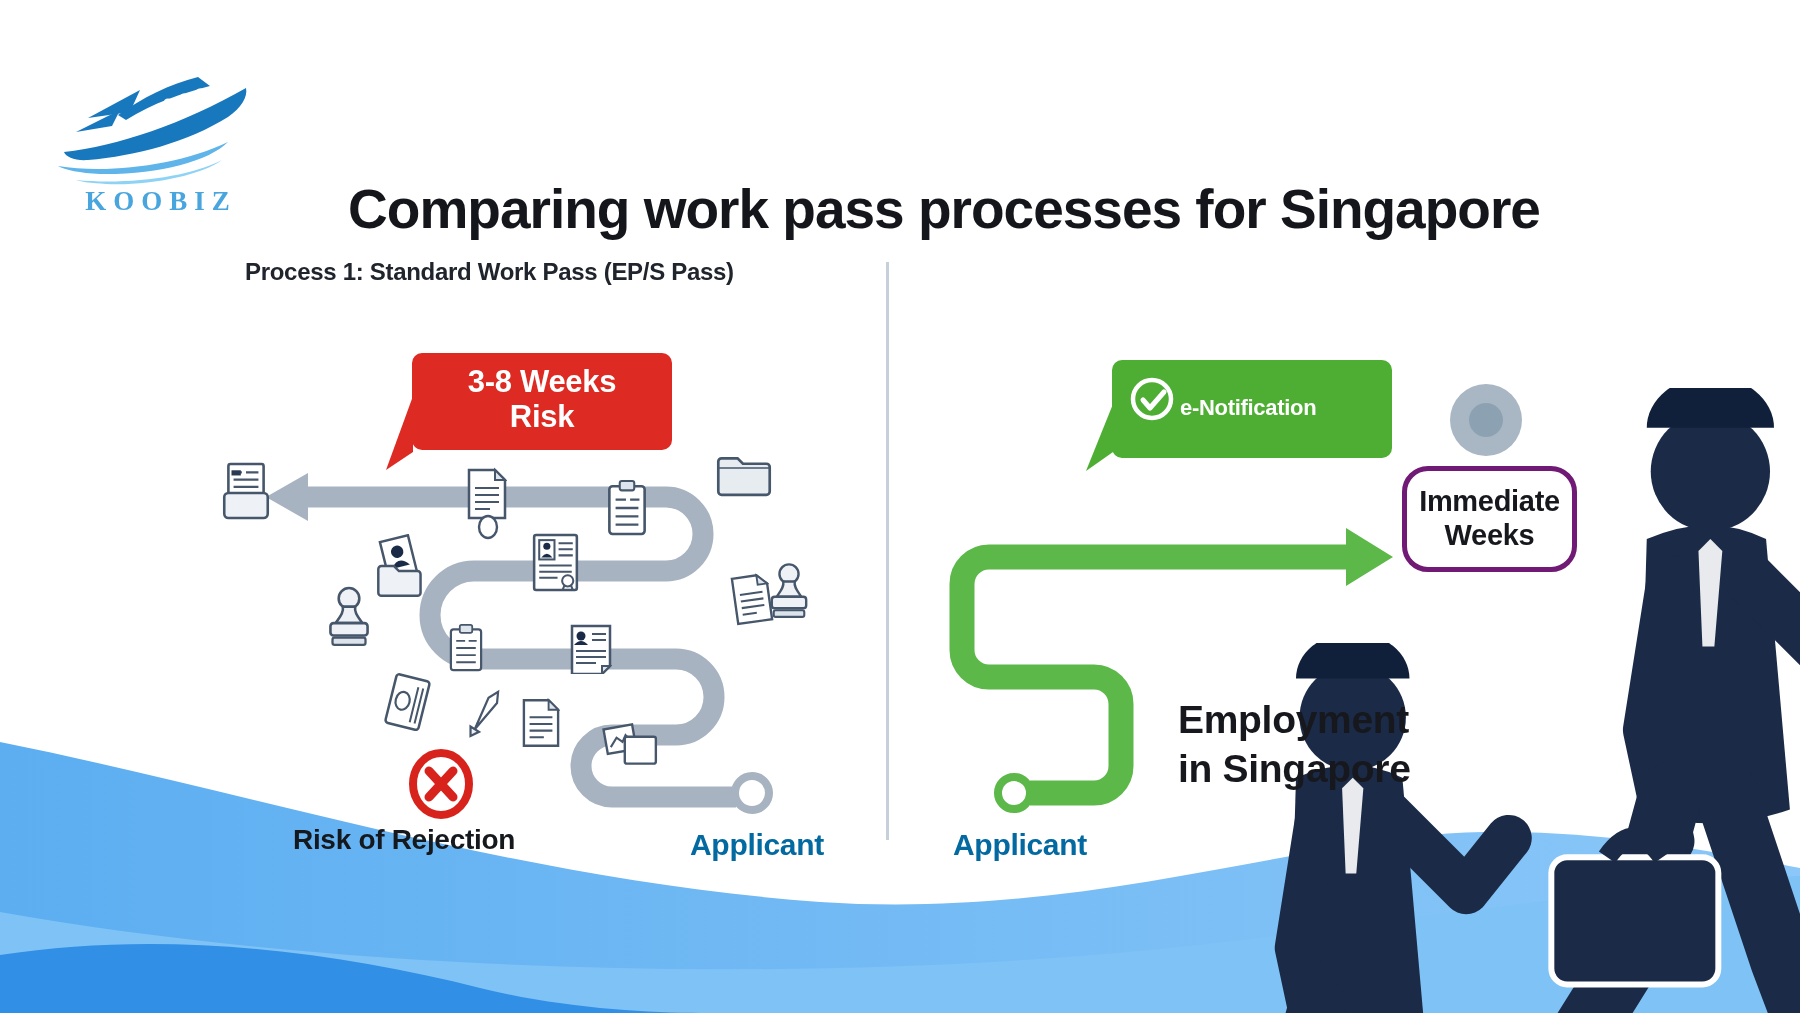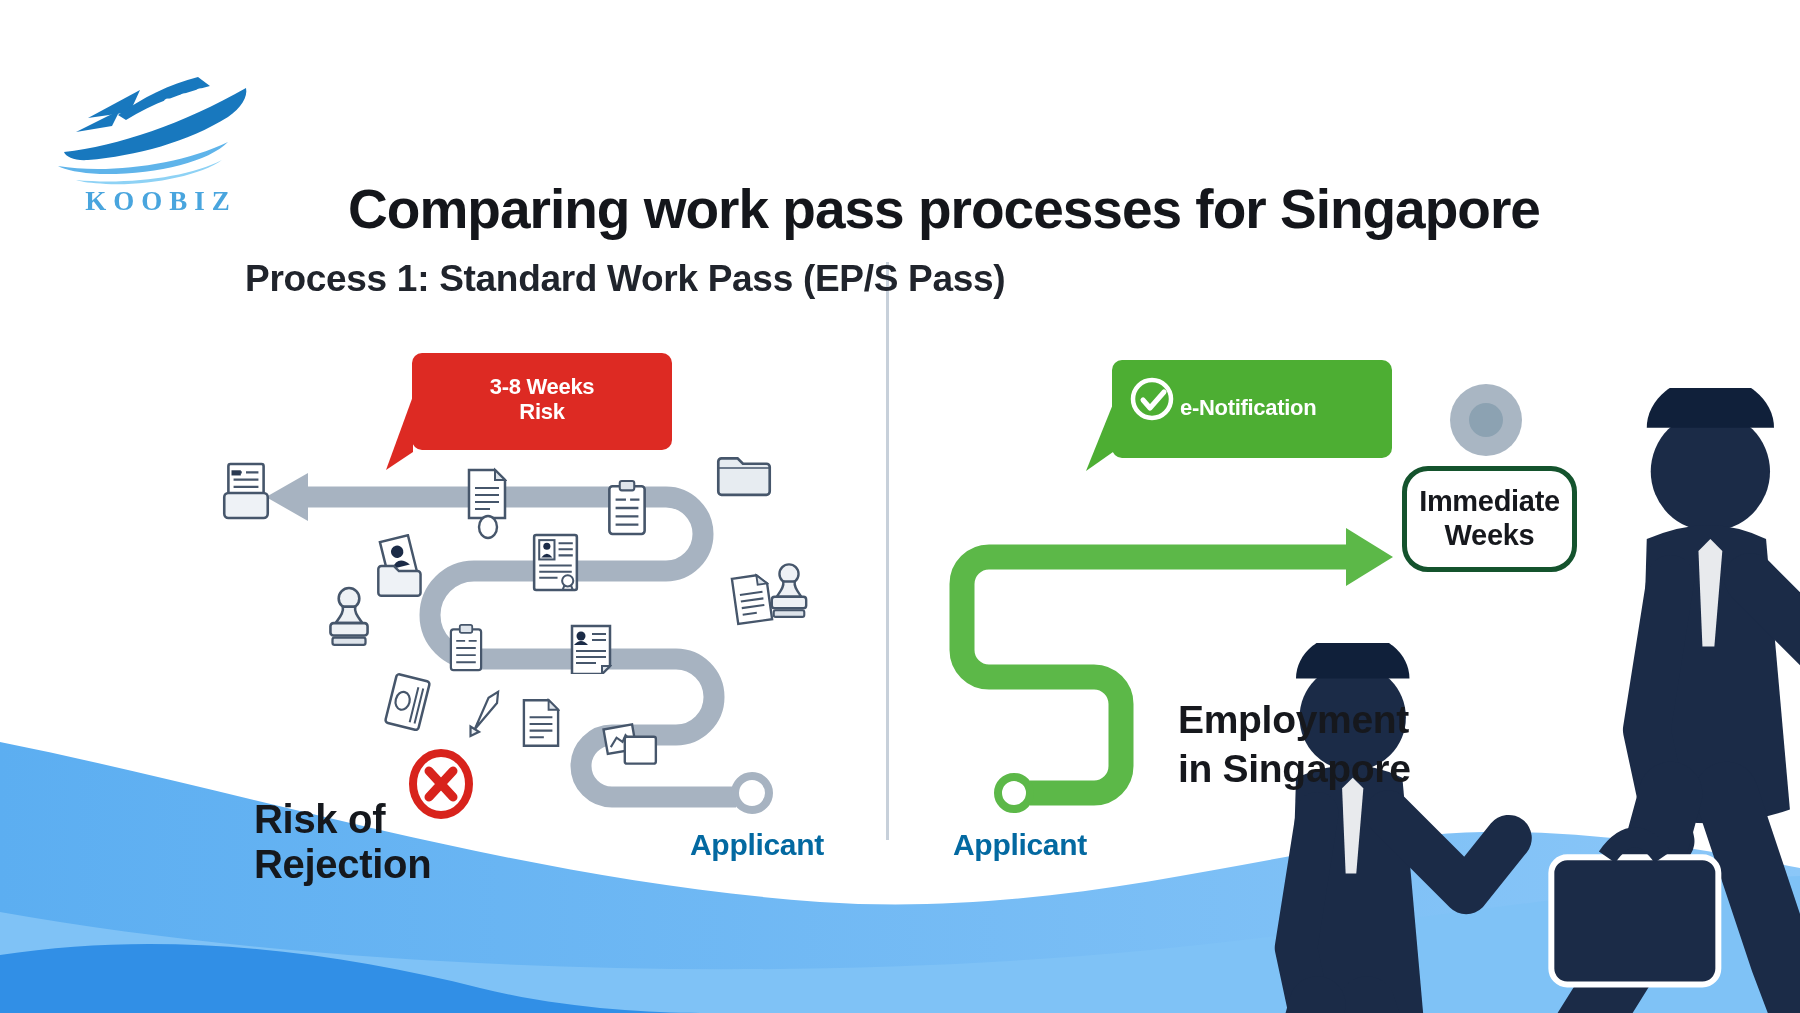--- a/index.html
+++ b/index.html
@@ -1,35 +1,35 @@
 <!DOCTYPE html>
 <html><head>
 <meta charset="utf-8">
 <style>
   html,body{margin:0;padding:0;background:#fff;}
   #stage{position:relative;width:1800px;height:1013px;overflow:hidden;background:#ffffff;
          font-family:"Liberation Sans",sans-serif;}
   #gfx{position:absolute;left:0;top:0;z-index:1;}
   .txt{position:absolute;z-index:3;color:#0369a1;font-weight:700;letter-spacing:-0.3px;}
   .title{left:88px;right:0;top:148px;text-align:center;font-size:55px;color:#14161b;letter-spacing:-1px;margin-top:29px;}
-  .hdr{top:258px;font-size:37px;color:#20242c;}
+  .hdr{top:258px;font-size:24px;color:#20242c;}
   .hdr1{left:245px;}
   .hdr2{left:947px;}
   .divider{position:absolute;left:886px;top:262px;width:3px;height:578px;background:#c7d0da;z-index:2;}
   .bubble-txt{display:flex;flex-direction:column;align-items:center;justify-content:center;
               color:#fff;text-align:center;}
-  .wait-txt{left:412px;top:353px;width:260px;height:94px;font-size:22px;line-height:1.12;}
+  .wait-txt{left:412px;top:353px;width:260px;height:94px;font-size:31px;line-height:1.12;}
   .enotif-txt{left:1180px;top:360px;width:212px;height:96px;display:flex;align-items:center;
               color:#fff;font-size:22px;}
-  .risk{left:254px;top:797px;width:300px;text-align:left;font-size:40px;color:#15181d;}
+  .risk{left:254px;top:824px;width:300px;text-align:center;font-size:28px;color:#15181d;}
   .applicant1{left:607px;top:828px;width:300px;text-align:center;font-size:30px;}
   .applicant2{left:870px;top:828px;width:300px;text-align:center;font-size:30px;}
   .employment{left:1178px;top:696px;font-size:39px;line-height:1.25;color:#16181d;}
   .immediate{position:absolute;left:1402px;top:466px;width:165px;height:96px;z-index:3;
-             background:#fff;border:5px solid #14532d;border-radius:26px;
+             background:#fff;border:5px solid #701a75;border-radius:26px;
              display:flex;flex-direction:column;align-items:center;justify-content:center;
              font-size:29px;font-weight:700;line-height:1.16;color:#16181d;letter-spacing:-0.3px;}
   .logo-word{left:52px;top:186px;width:218px;text-align:center;z-index:3;
              font-family:"Liberation Serif",serif;font-size:27px;font-weight:700;
              letter-spacing:7px;color:#49a5de;}
 </style>
 </head>
 <body>
 
 <div id="stage">

